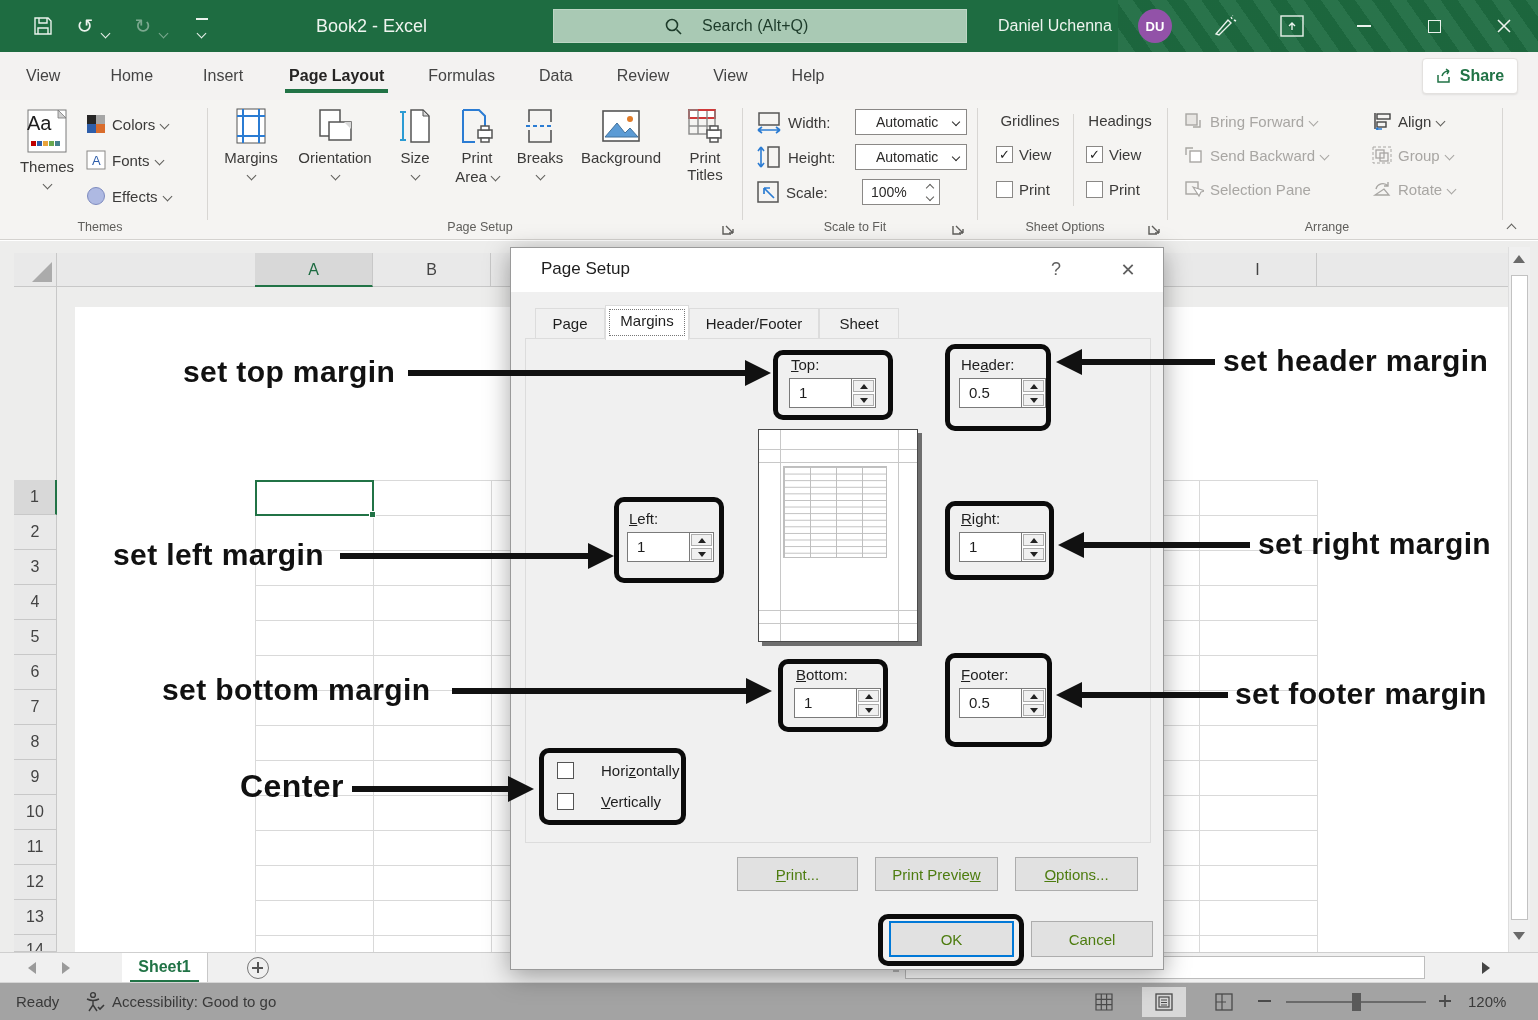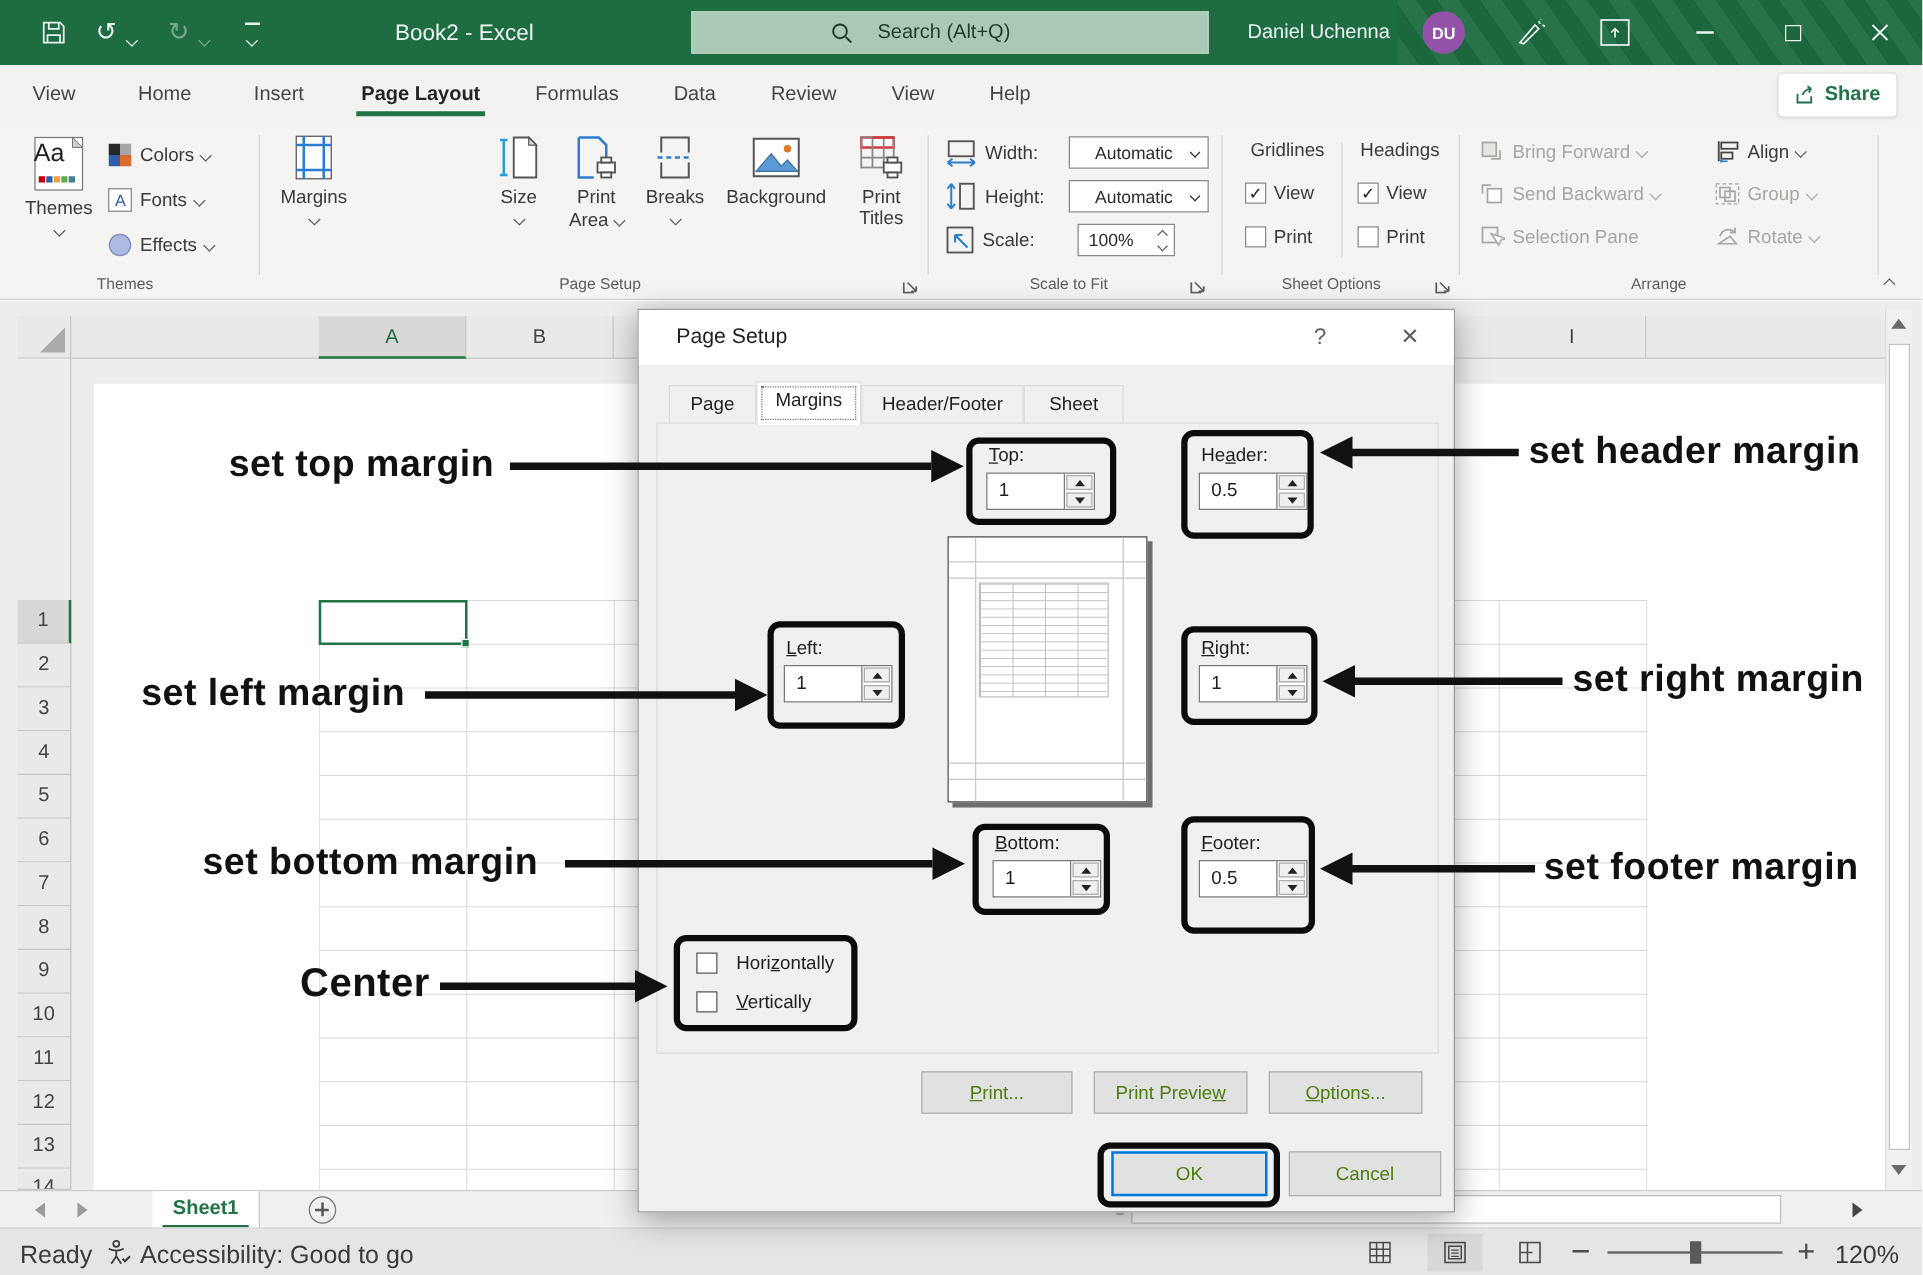--- a/index.html
+++ b/index.html
@@ -71,21 +71,21 @@
   .tri-l { width:0; height:0; border-top:6px solid transparent; border-bottom:6px solid transparent; border-right:8px solid #9a9a9a; }
   .tri-r { width:0; height:0; border-top:6px solid transparent; border-bottom:6px solid transparent; border-left:8px solid #9a9a9a; }
   #tabbar { position:absolute; left:0; top:952px; width:1538px; height:30px; background:#f0f0f0; border-top:1px solid #cfcfcf; z-index:4; }
   #sheet-tab { position:absolute; left:122px; top:0; width:86px; height:30px; background:#fff; border-right:1px solid #c8c8c8; color:#217346; font-weight:700; font-size:16px; text-align:center; line-height:28px; }
   #sheet-tab::after { content:""; position:absolute; left:8px; right:8px; bottom:1px; height:2px; background:#217346; }
   #add-sheet { position:absolute; left:247px; top:4px; width:22px; height:22px; border:1.5px solid #767676; border-radius:50%; }
   #add-sheet::before, #add-sheet::after { content:""; position:absolute; background:#555; }
   #add-sheet::before { left:4px; top:9px; width:11px; height:1.6px; }
   #add-sheet::after { left:9px; top:4px; width:1.6px; height:11px; }
   #hthumb { position:absolute; left:905px; top:3px; width:520px; height:23px; background:#fff; border:1px solid #bdbdbd; }
-  #statusbar { position:absolute; left:0; top:982px; width:1538px; height:38px; background:#e5e5e5; border-top:1px solid #d6d6d6; font-size:20px; color:#3a3a3a; z-index:6; }
+  #statusbar { position:absolute; left:0; top:982px; width:1538px; height:38px; background:#a3a3a3; border-top:1px solid #d6d6d6; font-size:15px; color:#3a3a3a; z-index:6; }
   .viewbtn { position:absolute; top:4px; width:44px; height:30px; display:flex; align-items:center; justify-content:center; }
   .viewbtn.active { background:#d8d8d8; }
 
   
   #dialog { position:absolute; left:510px; top:247px; width:654px; height:723px; background:#f0f0f0; border:1px solid #9a9a9a; box-shadow:0 6px 24px rgba(0,0,0,.35); z-index:20; font-size:15px; color:#1e1e1e; }
   #dlg-title { position:absolute; left:0; top:0; width:100%; height:44px; background:#fff; }
   #dlg-title span.t { position:absolute; left:30px; top:11px; font-size:17px; }
   .dlg-cap { position:absolute; top:11px; font-size:18px; color:#5f5f5f; width:30px; text-align:center; }
   .dtab { position:absolute; top:60px; height:31px; background:#f0f0f0; border:1px solid #dcdcdc; border-bottom:none; text-align:center; line-height:29px; }
   .dtab.active { top:57px; height:35px; background:#fff; z-index:2; outline:1px dotted #777; outline-offset:-5px; }
@@ -100,21 +100,21 @@
   .sb i.d { width:0;height:0;border-left:4px solid transparent;border-right:4px solid transparent;border-top:5px solid #222; display:block; }
   .annbox { position:absolute; border:5px solid #0b0b0b; border-radius:10px; z-index:5; pointer-events:none; }
   #preview { position:absolute; left:247px; top:181px; width:160px; height:213px; background:#fff; border:1px solid #4a4a4a; box-shadow:4px 4px 0 #6e6e6e; }
   .pv-v { position:absolute; top:0; bottom:0; width:1px; background:#c8c8c8; }
   .pv-h { position:absolute; left:0; right:0; height:1px; background:#c8c8c8; }
   #pv-grid { position:absolute; left:24px; top:36px; width:104px; height:92px; border:1px solid #bfbfbf;
      background-image:linear-gradient(to right,#bfbfbf 1px,transparent 1px),linear-gradient(to bottom,#bfbfbf 1px,transparent 1px);
      background-size:26px 6.6px; }
   fieldset#centergrp { position:absolute; left:28px; top:489px; width:608px; height:104px; border:1px solid #dcdcdc; }
   fieldset#centergrp legend { margin-left:8px; padding:0 5px; font-size:15px; color:#1e1e1e; }
-  .dchk { position:absolute; display:flex; align-items:center; gap:15px; font-size:15px; }
+  .dchk { position:absolute; display:flex; align-items:center; gap:27px; font-size:15px; }
   .dchk .cb { background:#fff; border:1px solid #555; }
   .dbtn { position:absolute; height:34px; background:#e1e1e1; border:1px solid #adadad; font-size:15px; color:#4d7c0f; display:flex; align-items:center; justify-content:center; font-family:inherit; }
   .dbtn u { text-decoration:underline; }
   #ok-btn { border:2px solid #0078d7; height:36px; }
   svg { display:block; }
 </style>
 </head>
 <body>
 
 <div id="titlebar">
@@ -236,20 +236,29 @@
 
   <div class="ritem" style="left:220px;top:8px;width:62px">
     <svg width="30" height="36" viewBox="0 0 30 36">
         <rect x="1" y="1" width="28" height="34" fill="#fff" stroke="#555"></rect>
         <line x1="7" y1="1" x2="7" y2="35" stroke="#2b7cd3" stroke-width="2"></line>
         <line x1="23" y1="1" x2="23" y2="35" stroke="#2b7cd3" stroke-width="2"></line>
         <line x1="1" y1="8" x2="29" y2="8" stroke="#2b7cd3" stroke-width="2"></line>
         <line x1="1" y1="28" x2="29" y2="28" stroke="#2b7cd3" stroke-width="2"></line>
       </svg>
     <span style="margin-top:5px">Margins</span>
+    <span class="chev" style="margin-top:6px;color:#5f5e5b"></span>
+  </div>
+  <div class="ritem" style="left:290px;top:8px;width:90px">
+    <svg width="36" height="36" viewBox="0 0 36 36">
+        <rect x="3" y="2" width="20" height="26" fill="#fff" stroke="#555" stroke-width="1.5"></rect>
+        <rect x="12" y="14" width="22" height="18" fill="#fff" stroke="#555" stroke-width="1.5"></rect>
+        <path d="M27 14 l7 7 v-7 Z" fill="#d9d9d9"></path>
+      </svg>
+    <span style="margin-top:5px">Orientation</span>
     <span class="chev" style="margin-top:6px;color:#5f5e5b"></span>
   </div>
   <div class="ritem" style="left:390px;top:8px;width:50px">
     <svg width="32" height="36" viewBox="0 0 32 36">
         <line x1="4" y1="4" x2="4" y2="32" stroke="#2b9bd3" stroke-width="2"></line>
         <line x1="1" y1="4" x2="7" y2="4" stroke="#2b9bd3" stroke-width="2"></line>
         <line x1="1" y1="32" x2="7" y2="32" stroke="#2b9bd3" stroke-width="2"></line>
         <path d="M12 2 h12 l6 6 v26 H12 Z" fill="#fff" stroke="#555" stroke-width="1.5"></path>
         <path d="M24 2 l6 6 h-6 Z" fill="#d9d9d9" stroke="#555"></path>
       </svg>

